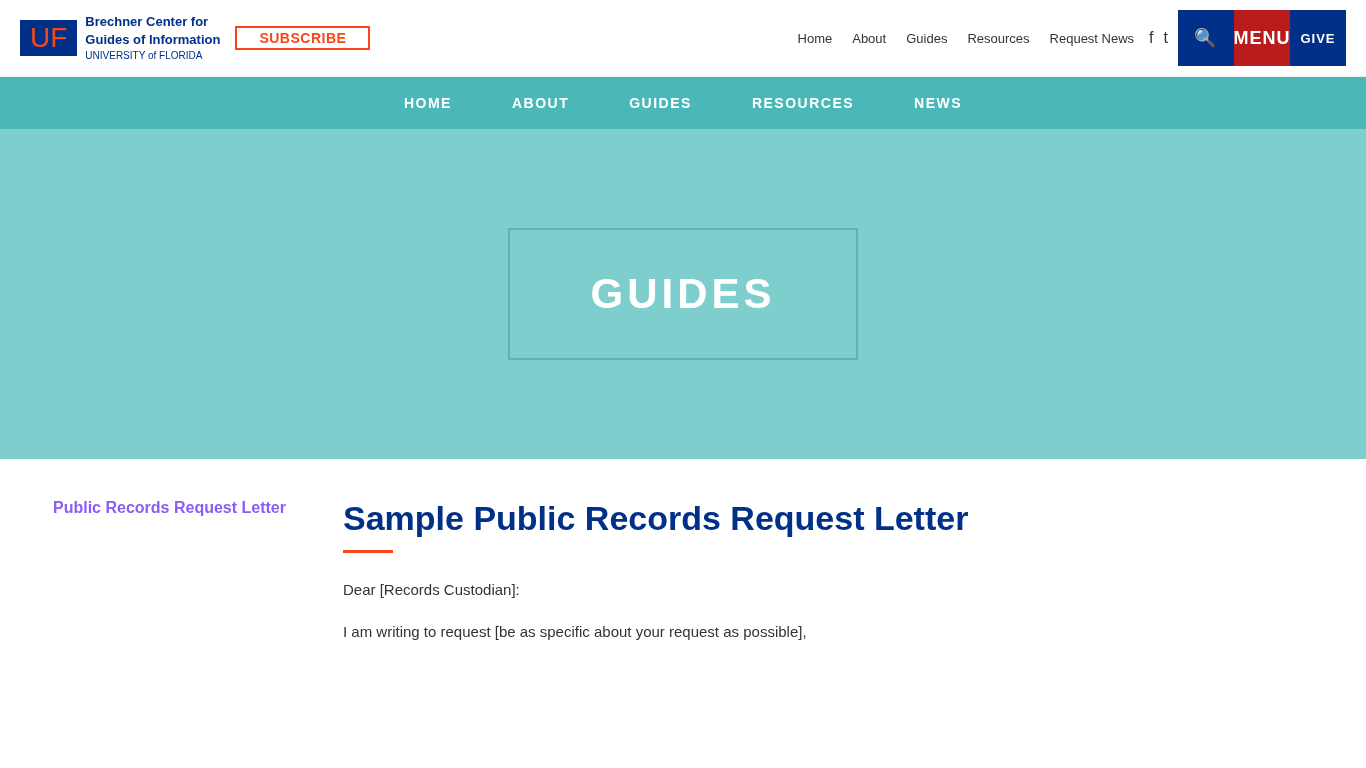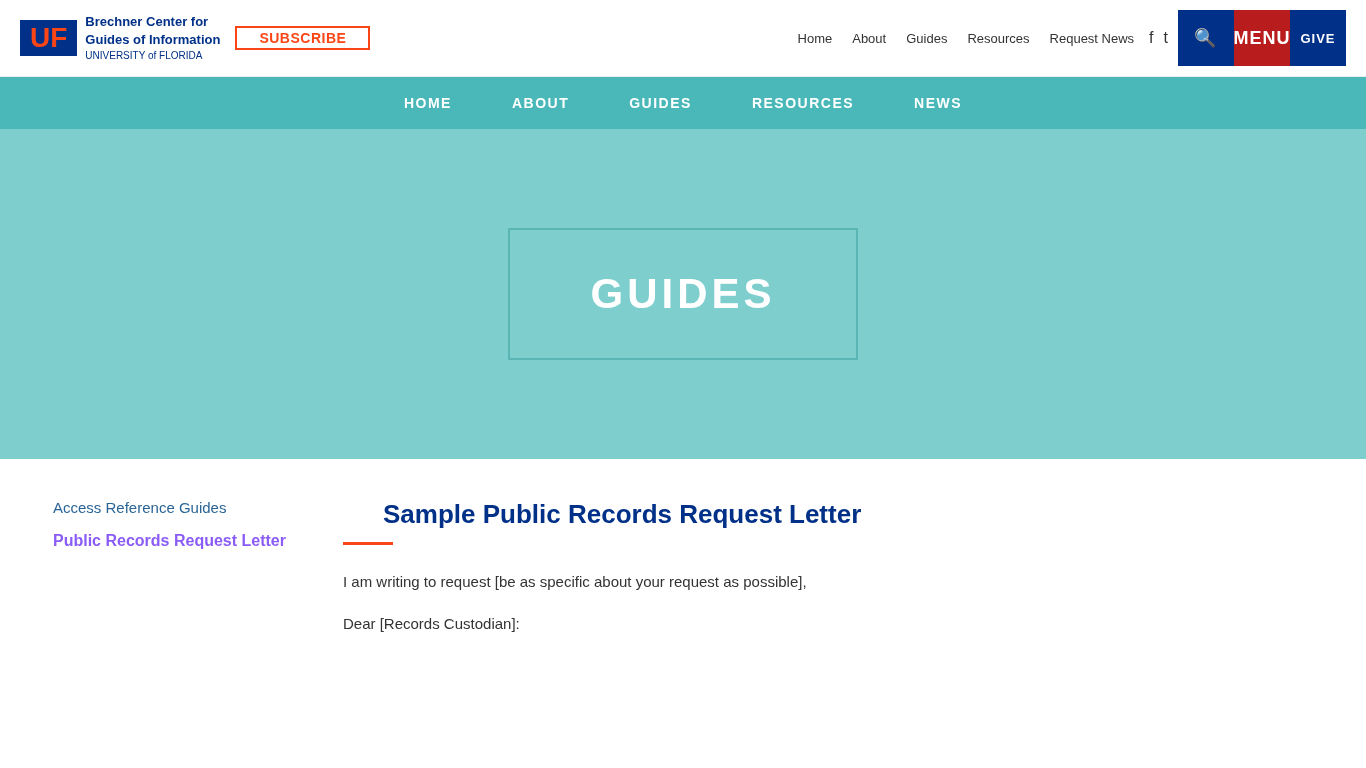--- a/index.html
+++ b/index.html
@@ -21,21 +21,21 @@
     }
     .uf-logo {
       display: flex;
       align-items: center;
       gap: 8px;
     }
     .uf-block {
       background: #003087;
       color: #FA4616;
       font-size: 28px;
-      font-weight: 700;
+      font-weight: 400;
       padding: 4px 10px;
       line-height: 1;
     }
     .center-name {
       color: #003087;
       font-size: 13px;
       font-weight: 600;
       line-height: 1.4;
     }
     .center-name span {
@@ -168,24 +168,23 @@
     .sidebar a.active {
       color: #8b5cf6;
       font-weight: 700;
       font-size: 16px;
     }
     .main-content {
       flex: 1;
     }
     .main-content h1 {
       color: #003087;
-      font-size: 26px;
+      font-size: 34px;
       font-weight: 700;
       margin-bottom: 12px;
-      margin-left: 40px;
     }
     .divider {
       width: 50px;
       height: 3px;
       background: #FA4616;
       margin-bottom: 24px;
     }
     .main-content p {
       font-size: 15px;
       line-height: 1.7;
@@ -239,23 +238,22 @@
 
 <div class="hero">
   <div class="hero-box">
     <h1 class="hero-title">GUIDES</h1>
   </div>
 </div>
 
 <div class="content-area">
 
   <aside class="sidebar">
-    <a href="#">Access Reference Guides</a>
     <a href="#" class="active">Public Records Request Letter</a>
   </aside>
 
   <main class="main-content">
     <h1>Sample Public Records Request Letter</h1>
     <div class="divider"></div>
+    <p>Dear [Records Custodian]:</p>
     <p>I am writing to request [be as specific about your request as possible],</p>
-    <p>Dear [Records Custodian]:</p>
   </main>
 </div>
 
 </body></html>

